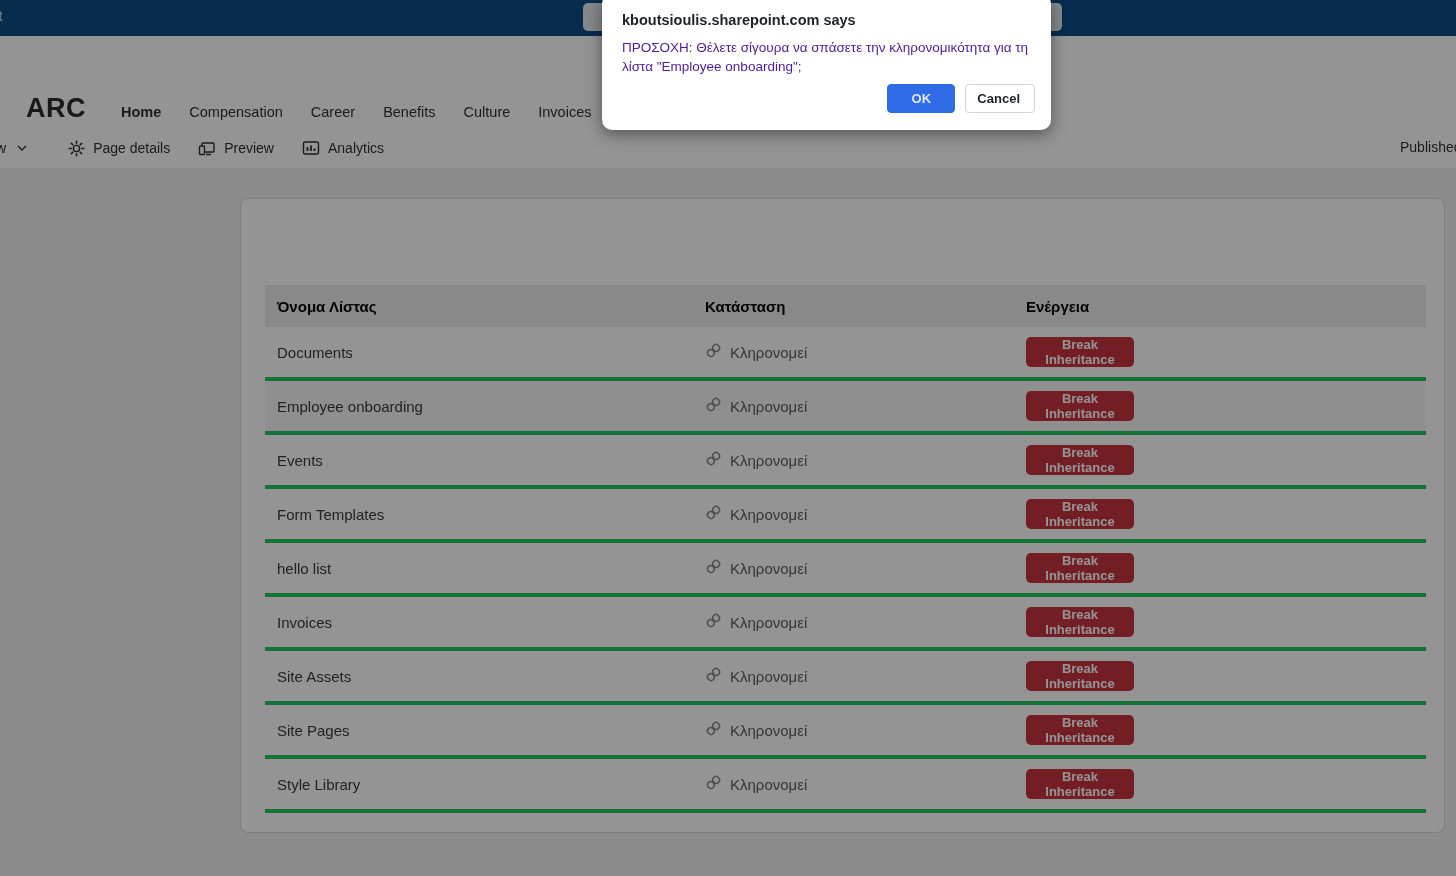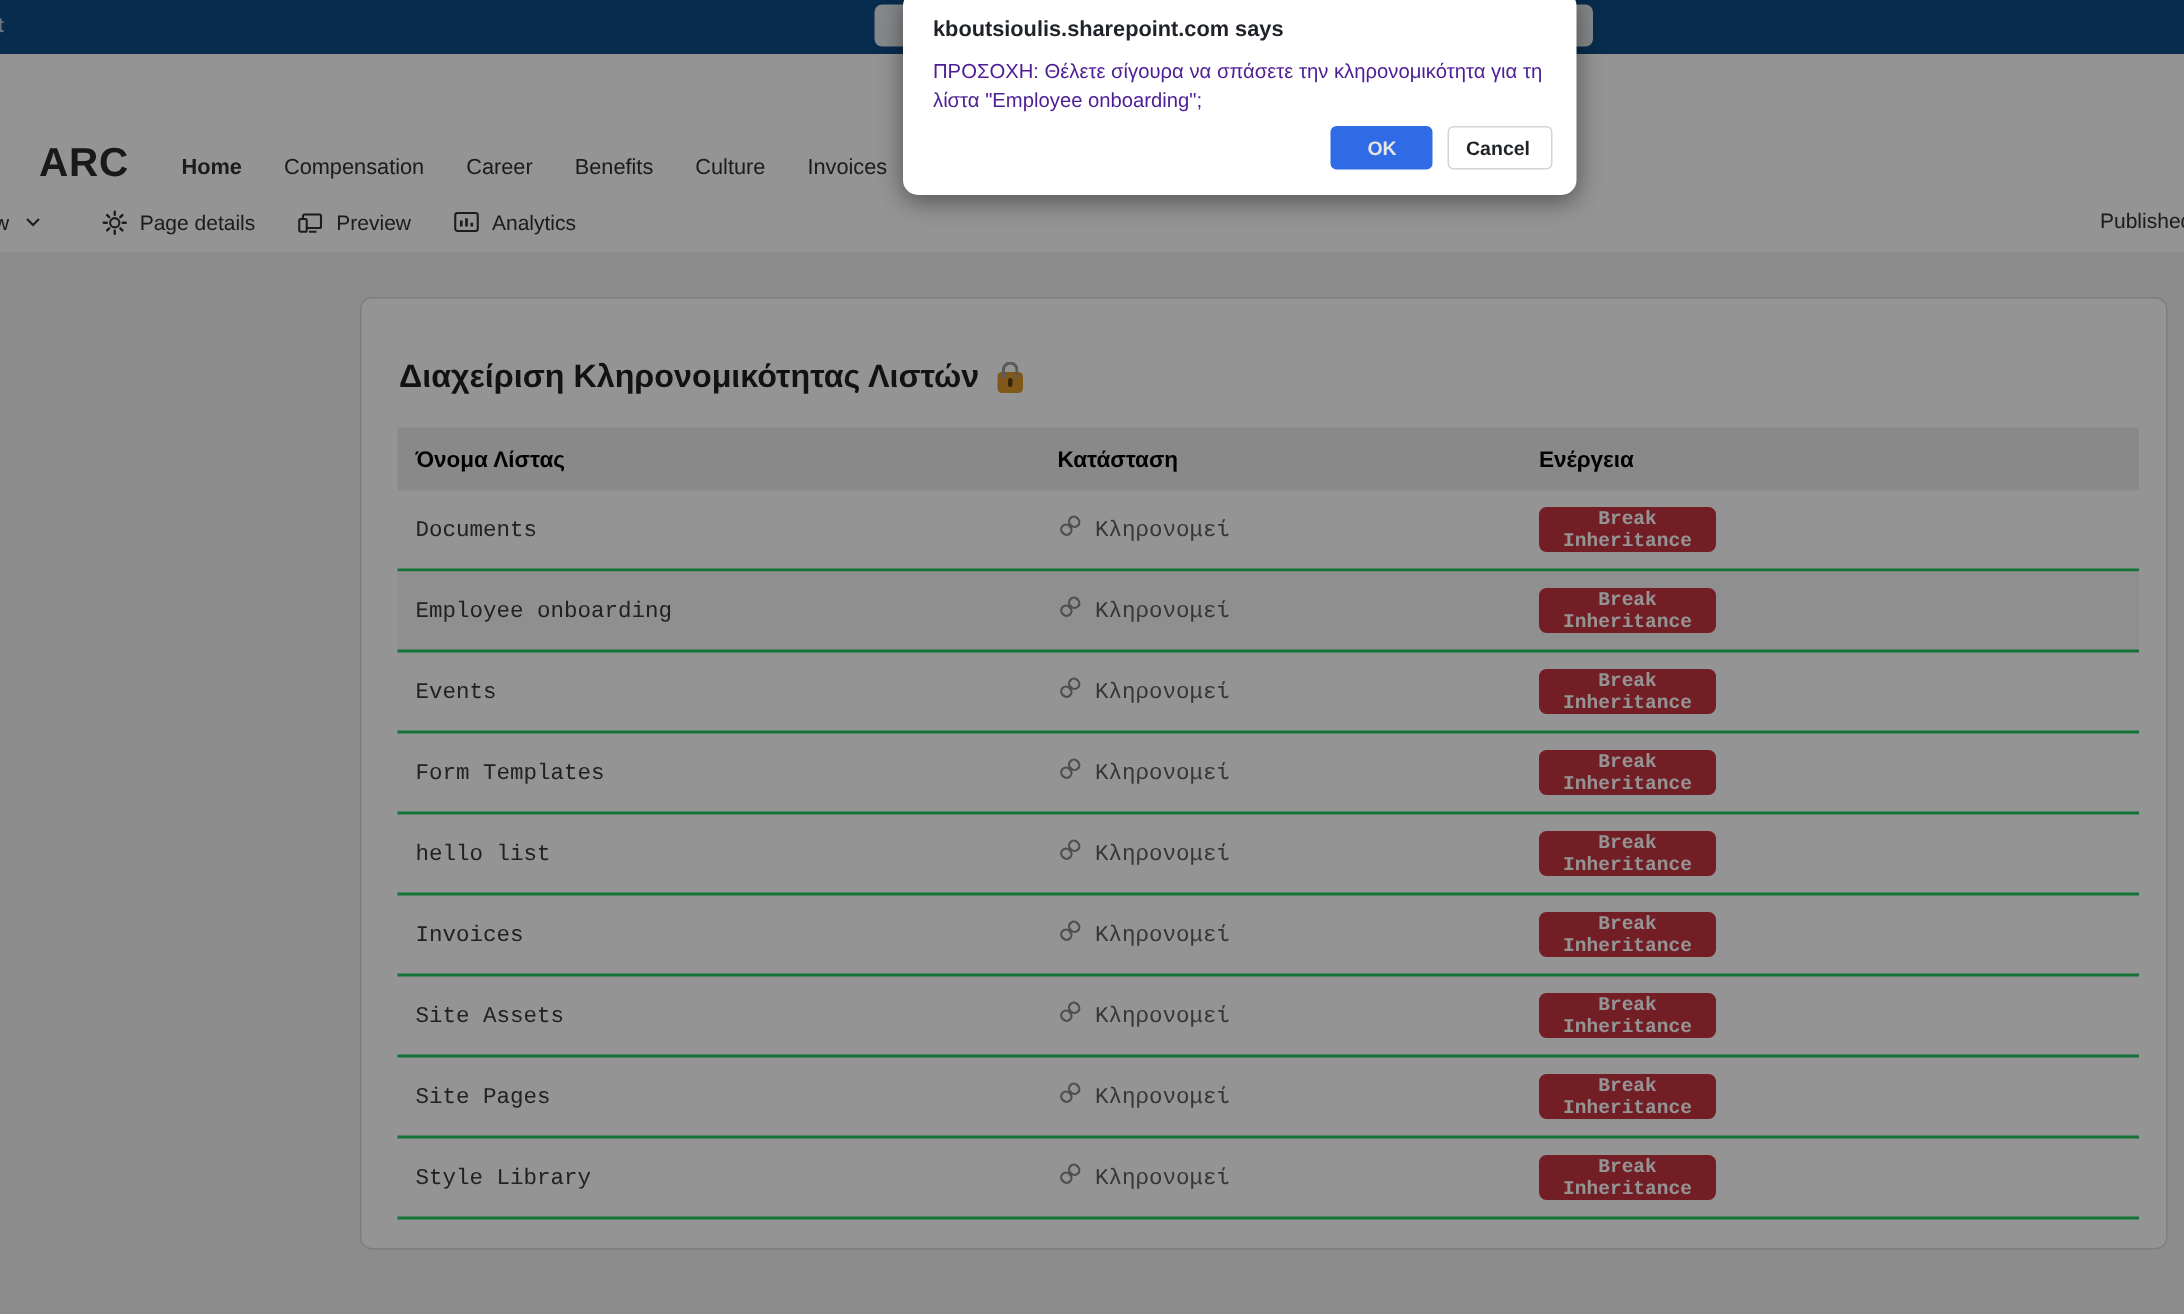--- a/index.html
+++ b/index.html
@@ -36,25 +36,25 @@
   .panel-title{font-size:21.5px;font-weight:bold;color:#1f1f1f;}
 
   
   .lock{position:relative;width:17px;height:14px;background:#dd9a2e;border-radius:3px;display:inline-block;margin-top:6px;}
   .lock::before{content:"";position:absolute;left:3px;top:-7px;width:7px;height:9px;border:2.5px solid #9a9a9a;border-bottom:none;border-radius:6px 6px 0 0;}
   .lock::after{content:"";position:absolute;left:7px;top:4px;width:3px;height:6px;background:#5d4312;border-radius:2px;}
 
   .thead{position:absolute;left:24px;top:86px;width:1161px;height:42px;background:#ededed;display:grid;grid-template-columns:428px 321px auto;align-items:center;padding-left:12px;}
   .th{font-size:15px;font-weight:bold;color:#000000;}
   .tbody{position:absolute;left:24px;top:128px;width:1161px;}
-  .trow{height:54px;display:grid;grid-template-columns:428px 321px auto;align-items:center;padding-left:12px;border-bottom:2px solid #22c55e;font-family:Liberation Mono, monospace;}
+  .trow{height:54px;display:grid;grid-template-columns:428px 321px auto;align-items:center;padding-left:12px;border-bottom:4px solid #22c55e;}
   .trow.hl{background:#f7f7f7;}
   .cell-name{font-size:15px;color:#3a3a3a;}
   .cell-status{display:flex;align-items:center;gap:8px;font-size:15px;color:#605e5c;}
-  .break-btn{width:118px;height:30px;background:var(--danger-red);color:#ffffff;font-family:inherit;font-size:13px;font-weight:bold;border:none;border-radius:5px;cursor:pointer;}
+  .break-btn{width:108px;height:30px;background:var(--danger-red);color:#ffffff;font-family:inherit;font-size:13px;font-weight:bold;border:none;border-radius:5px;cursor:pointer;}
 
   
   .scrim{position:absolute;inset:0;background:rgba(0,0,0,0.42);z-index:5;}
   .dialog{position:absolute;left:602px;top:-6px;width:449px;height:136px;background:#ffffff;border-radius:10px;box-shadow:0 4px 16px rgba(0,0,0,0.45);z-index:10;padding:14px 20px 0 20px;}
   .dialog-title{font-size:14.5px;font-weight:bold;color:#1f2328;margin-top:4px;}
   .dialog-message{margin-top:11px;font-size:13.5px;line-height:18.5px;color:#4c1d95;width:408px;}
   .dialog-buttons{position:absolute;right:16px;top:90px;display:flex;gap:10px;}
   .btn{min-width:68px;height:29px;border-radius:4px;font-family:inherit;font-size:13px;font-weight:bold;cursor:pointer;padding:0 14px;}
   .btn-ok{background:var(--accent-blue);color:#e5e5e5;border:1px solid var(--accent-blue);}
   .btn-cancel{background:#ffffff;color:#1f2328;border:1px solid #d0d4d9;padding-left:11px;}
@@ -129,24 +129,20 @@
           </svg>
         </span>
         <span>Analytics</span>
       </div>
     </div>
     <span class="publish-status">Published</span>
   </div>
 
   <div class="main">
     <div class="panel">
-      <div class="panel-title-row">
-        <span class="panel-title">Διαχείριση Κληρονομικότητας Λιστών</span>
-        <span class="lock"></span>
-      </div>
       <div class="thead">
         <span class="th">Όνομα Λίστας</span>
         <span class="th">Κατάσταση</span>
         <span class="th">Ενέργεια</span>
       </div>
       <div class="tbody">
   <div class="trow">
     <span class="cell-name">Documents</span>
     <span class="cell-status">
       <span>

